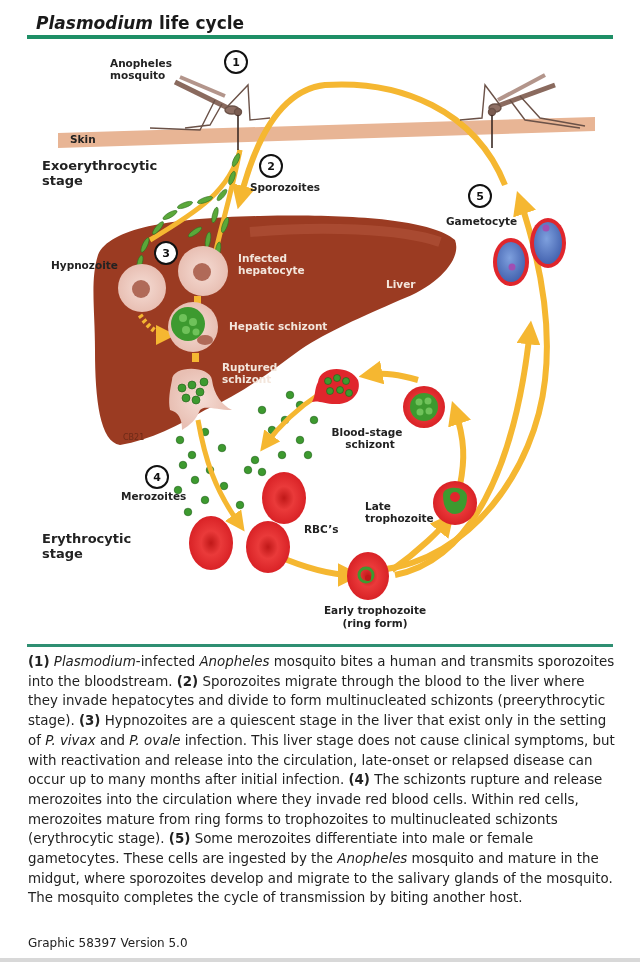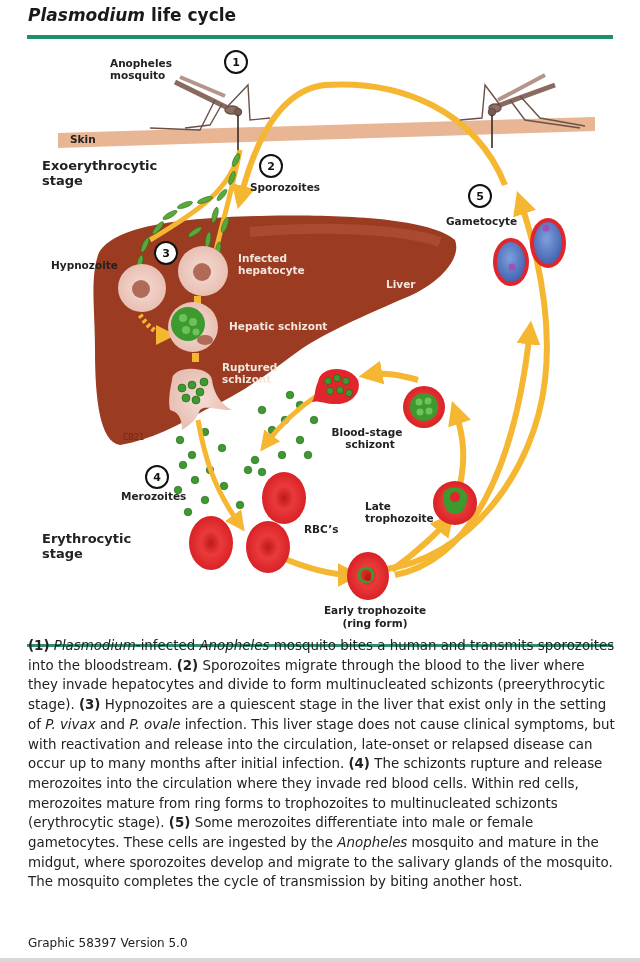--- a/index.html
+++ b/index.html
@@ -1,29 +1,29 @@
 <!DOCTYPE html>
 <html><head>
 <meta charset="utf-8">
 <style>
   html, body { margin: 0; padding: 0; background: #ffffff; }
   body { width: 640px; height: 962px; position: relative; overflow: hidden;
          font-family: "DejaVu Sans", sans-serif; color: #1a1a1a; }
-  .title { position: absolute; left: 28px; top: 5px; font-size: 17px; font-weight: bold; margin: 0; }
+  .title { position: absolute; left: 28px; top: 5px; font-size: 17px; font-weight: bold; margin: 8px; }
   .title .sci { font-style: italic; }
   .rule { position: absolute; left: 27px; width: 586px; height: 4px; background: #1e8f66; }
   .rule.top { top: 35px; }
   .rule.bottom { top: 644px; height: 3px; background: #2f8f72; }
   #figure { position: absolute; left: 0; top: 40px; width: 640px; height: 600px; }
   #figure text { font-family: "DejaVu Sans", sans-serif; }
   .lbl { font-size: 10.5px; font-weight: bold; fill: #222; }
   .lbl-white { font-size: 10.5px; font-weight: bold; fill: #f3e6dc; }
   .stage { font-size: 13px; font-weight: bold; fill: #222; }
   .num { font-size: 11px; font-weight: bold; fill: #111; }
-  .caption { position: absolute; left: 28px; top: 636px; width: 590px;
+  .caption { position: absolute; left: 28px; top: 652px; width: 590px;
              font-size: 13.4px; line-height: 19.7px; color: #222; }
   .caption b { font-weight: bold; }
   .caption i { font-style: italic; }
   .footer { position: absolute; left: 28px; top: 936px; font-size: 12px; color: #222; }
   .bottom-bar { position: absolute; left: 0; top: 958px; width: 640px; height: 4px; background: #d8d8d8; }
 </style>
 </head>
 <body>
 
 <h1 class="title"><span class="sci">Plasmodium</span><span> life cycle</span></h1>

